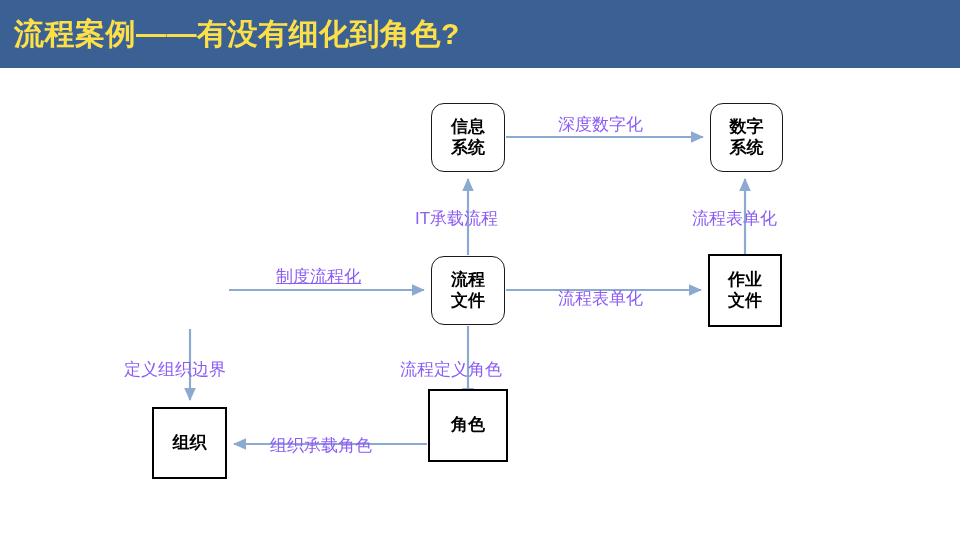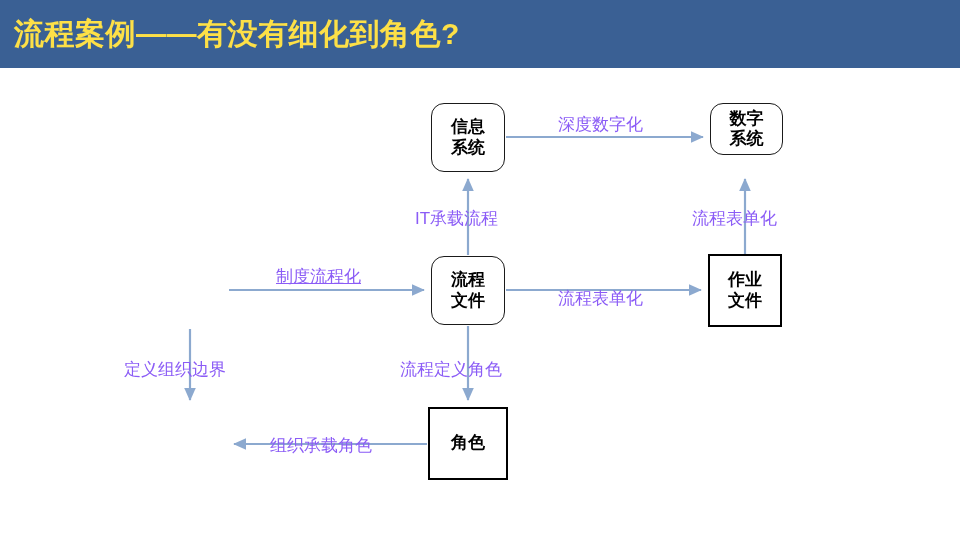--- a/index.html
+++ b/index.html
@@ -124,38 +124,41 @@
     <line x1="468" y1="258" x2="468" y2="332" stroke="#8CA9CF" stroke-width="2.2" marker-end="url(#arrowhead)"></line>
 
     <line x1="427" y1="376" x2="234" y2="376" stroke="#8CA9CF" stroke-width="2.2" marker-end="url(#arrowhead)"></line>
   </svg>
 
   <div class="node rounded" style="left:431px; top:35px; width:74px; height:69px;">
     <span class="node-label">信息
 系统</span>
   </div>
 
-  <div class="node rounded" style="left:710px; top:35px; width:73px; height:52px;">
+  <div class="node rounded" style="left:710px; top:35px; width:73px; height:69px;">
     <span class="node-label">数字
 系统</span>
   </div>
 
 
   <div class="node rounded" style="left:431px; top:188px; width:74px; height:69px;">
     <span class="node-label">流程
 文件</span>
   </div>
 
   <div class="node square" style="left:708px; top:186px; width:74px; height:73px;">
     <span class="node-label">作业
 文件</span>
   </div>
 
+  <div class="node square" style="left:152px; top:339px; width:75px; height:72px;">
+    <span class="node-label">组织</span>
+  </div>
 
-  <div class="node square" style="left:428px; top:339px; width:80px; height:73px;">
+  <div class="node square" style="left:428px; top:321px; width:80px; height:73px;">
     <span class="node-label">角色</span>
   </div>
 
   <div class="edge-label" style="left:558px; top:45px;">深度数字化</div>
 
   <div class="edge-label" style="left:415px; top:139px;">IT承载流程</div>
 
   <div class="edge-label" style="left:692px; top:139px;">流程表单化</div>
 
   <div class="edge-label" style="left:276px; top:197px;text-decoration:underline;">制度流程化</div>

